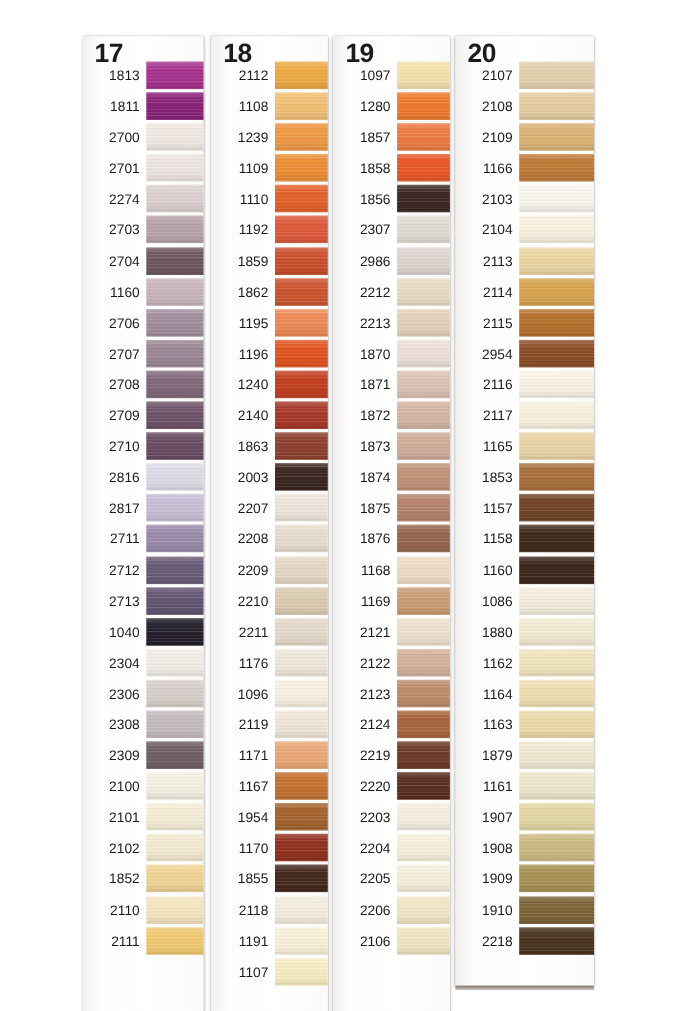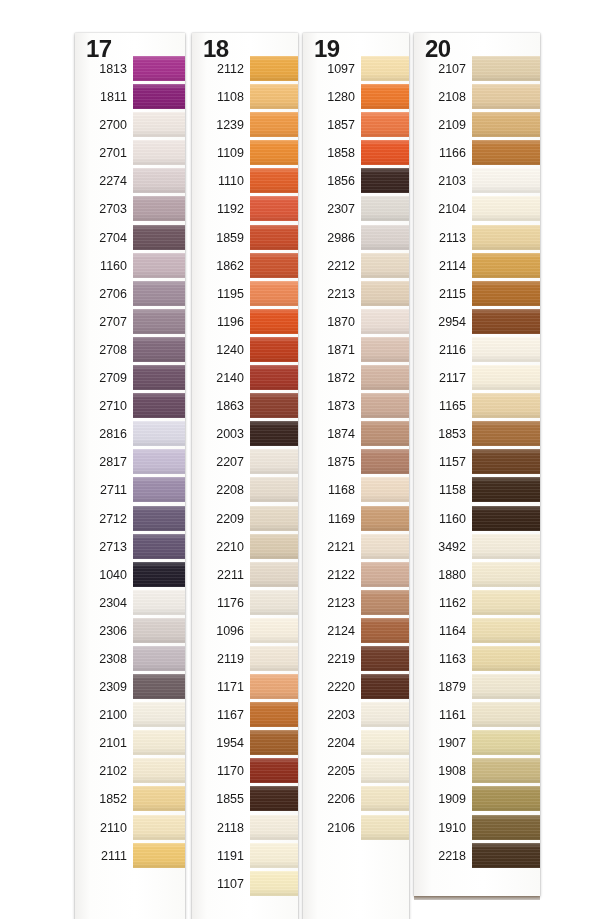--- a/index.html
+++ b/index.html
@@ -441,20 +441,24 @@
           </div>
           <div class="swatch-row">
             <div class="swatch-code">1874</div>
             <div class="swatch-chip" style="background: rgb(192, 148, 121);"></div>
           </div>
           <div class="swatch-row">
             <div class="swatch-code">1875</div>
             <div class="swatch-chip" style="background: rgb(181, 131, 107);"></div>
           </div>
           <div class="swatch-row">
+            <div class="swatch-code">1876</div>
+            <div class="swatch-chip" style="background: rgb(150, 103, 79);"></div>
+          </div>
+          <div class="swatch-row">
             <div class="swatch-code">1168</div>
             <div class="swatch-chip" style="background: rgb(240, 221, 198);"></div>
           </div>
           <div class="swatch-row">
             <div class="swatch-code">1169</div>
             <div class="swatch-chip" style="background: rgb(204, 158, 117);"></div>
           </div>
           <div class="swatch-row">
             <div class="swatch-code">2121</div>
             <div class="swatch-chip" style="background: rgb(240, 226, 207);"></div>
@@ -568,21 +572,21 @@
           </div>
           <div class="swatch-row">
             <div class="swatch-code">1158</div>
             <div class="swatch-chip" style="background: rgb(63, 42, 27);"></div>
           </div>
           <div class="swatch-row">
             <div class="swatch-code">1160</div>
             <div class="swatch-chip" style="background: rgb(58, 38, 25);"></div>
           </div>
           <div class="swatch-row">
-            <div class="swatch-code">3492</div>
+            <div class="swatch-code">1086</div>
             <div class="swatch-chip" style="background: rgb(246, 239, 222);"></div>
           </div>
           <div class="swatch-row">
             <div class="swatch-code">1880</div>
             <div class="swatch-chip" style="background: rgb(245, 236, 211);"></div>
           </div>
           <div class="swatch-row">
             <div class="swatch-code">1162</div>
             <div class="swatch-chip" style="background: rgb(242, 229, 191);"></div>
           </div>

